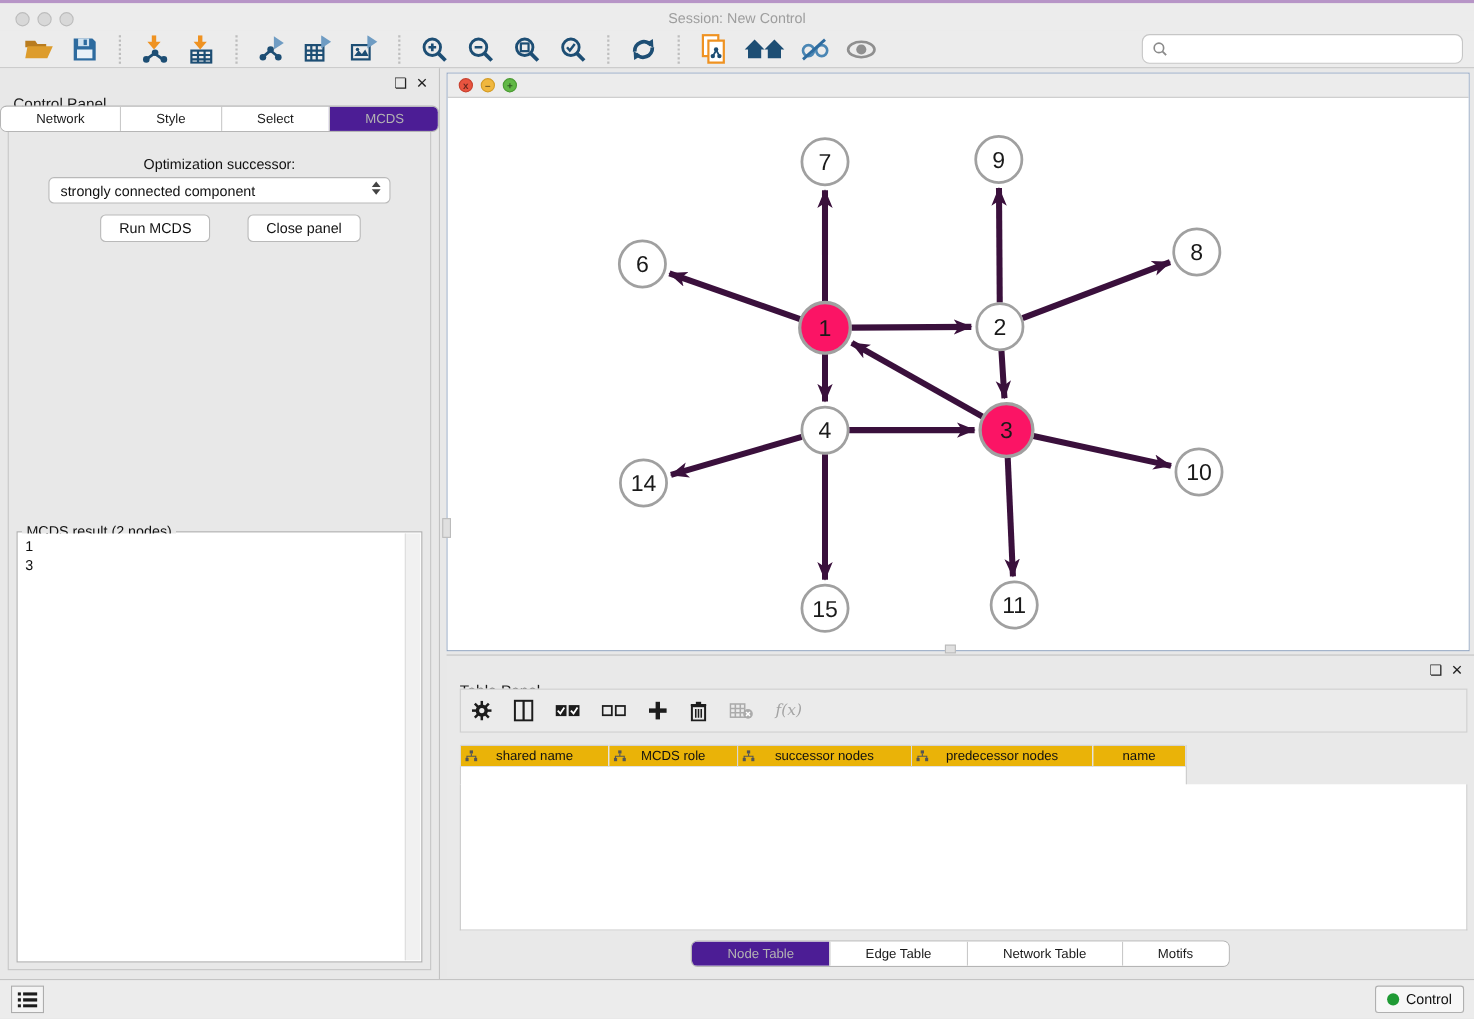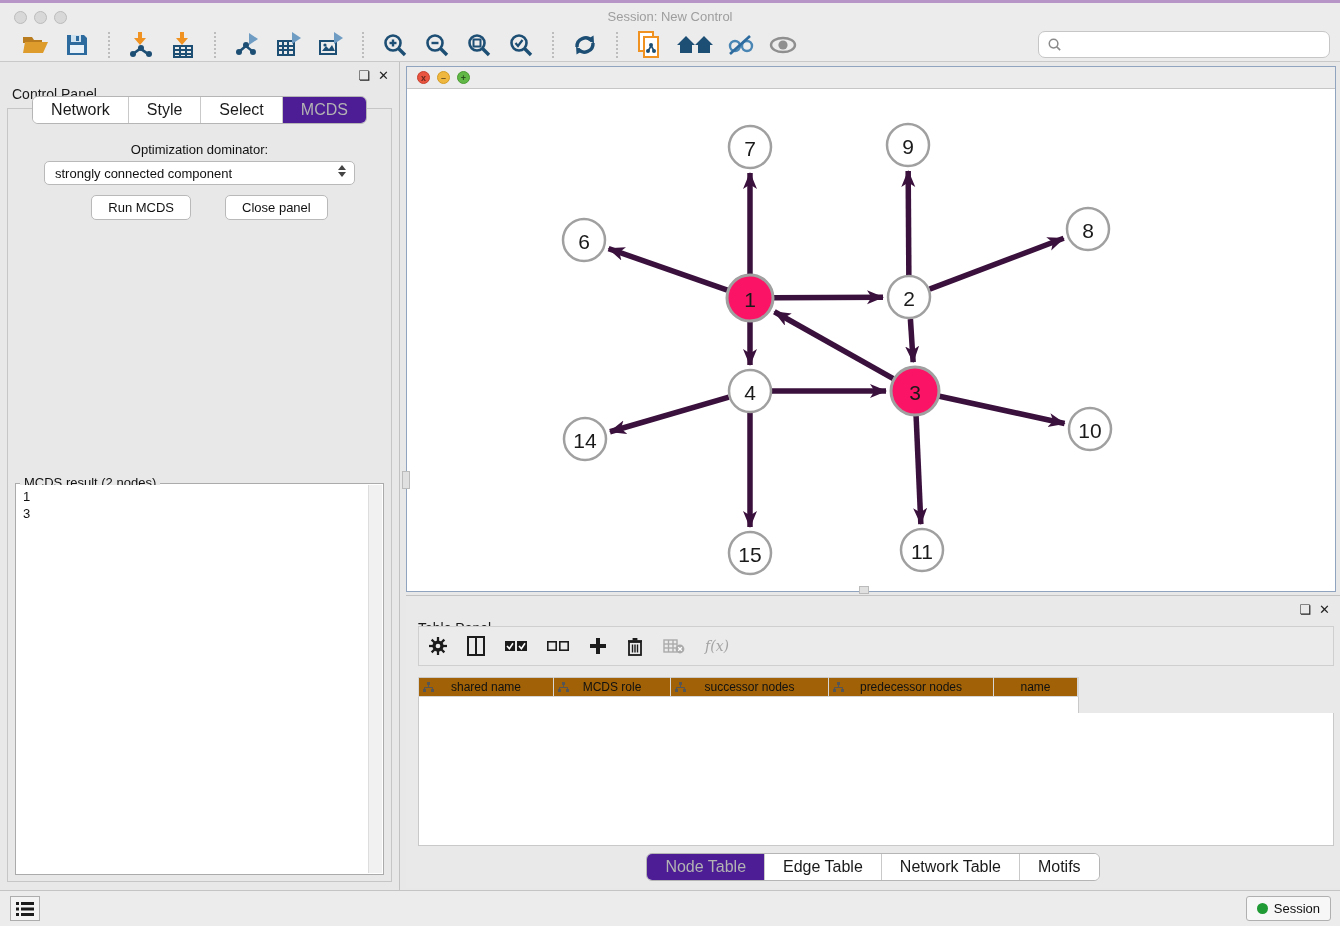--- a/index.html
+++ b/index.html
@@ -21,21 +21,21 @@
   .search-wrap { position:absolute; right:10px; top:3px; width:292px; height:27px; background:#fff; border:1px solid #c6c6c6; border-radius:7px; display:flex; align-items:center; padding-left:8px; }
   .search-wrap input { border:none; outline:none; flex:1; font-size:13px; background:transparent; font-family:"Liberation Sans",sans-serif; }
 
   
   .control-panel { position:absolute; left:0; top:62px; width:400px; height:828px; background:#e8e8e8; border-right:1px solid #c2c2c2; }
   .panel-head { position:absolute; top:24px; left:12px; font-size:14px; color:#1a1a1a; }
   .panel-icons { position:absolute; top:6px; right:10px; font-size:13px; color:#222; display:flex; gap:8px; }
   .panel-icons span { cursor:default; }
   .cp-tabs { position:absolute; top:34px; left:0; width:100%; display:flex; justify-content:center; z-index:2; }
   .seg { display:flex; border:1px solid #b5b5b5; border-radius:6px; overflow:hidden; background:#fff; }
-  .seg .tab { padding:4px 18px; font-size:16px; color:#1a1a1a; background:#fff; border-left:1px solid #c9c9c9; }
+  .seg .tab { padding:4px 32px; font-size:12px; color:#1a1a1a; background:#fff; border-left:1px solid #c9c9c9; }
   .seg .tab:first-child { border-left:none; }
   .seg .tab.sel { background:#4c1d95; color:#b3b3b3; }
   .cp-body { position:absolute; left:7px; right:7px; top:46px; bottom:8px; border:1px solid #c6c6c6; background:#e8e8e8; }
   .opt-label { position:absolute; top:33px; width:100%; text-align:center; font-size:13px; color:#111; }
   .dropdown { position:absolute; top:52px; left:36px; right:36px; height:24px; background:#fff; border:1px solid #b9b9b9; border-radius:5px; font-size:13px; display:flex; align-items:center; padding-left:10px; color:#111; }
   .dd-arrows { position:absolute; right:8px; top:3px; display:flex; flex-direction:column; gap:2px; }
   .dd-arrows i { width:0; height:0; border-left:4px solid transparent; border-right:4px solid transparent; }
   .dd-up { border-bottom:5px solid #444; }
   .dd-down { border-top:5px solid #444; }
   .cp-buttons { position:absolute; top:86px; width:100%; display:flex; justify-content:center; gap:14px; }
@@ -56,21 +56,21 @@
   .net-canvas { position:absolute; top:22px; left:0; width:928px; height:502px; background:#fff; }
   .grip-left { position:absolute; left:-5px; top:404px; width:8px; height:18px; background:#e0e0e0; border:1px solid #bbb; }
   .grip-bottom { position:absolute; left:452px; bottom:-3px; width:10px; height:8px; background:#e0e0e0; border:1px solid #bbb; }
 
   
   .table-panel { position:absolute; left:406px; top:595px; width:934px; height:293px; background:#e9e9e9; border-top:1px solid #c2c2c2; }
   .tp-toolbar { position:absolute; left:12px; right:6px; top:30px; height:40px; background:#ebebeb; border:1px solid #cfcfcf; display:flex; align-items:center; padding-left:10px; gap:20px; }
   .tp-ico { display:flex; align-items:center; justify-content:center; height:24px; }
   .fx { font-family:"DejaVu Serif", serif; font-style:italic; font-size:14px; color:#a3a3a3; }
   .node-table { position:absolute; left:12px; right:6px; top:81px; height:170px; background:#fff; border:1px solid #c9c9c9; border-collapse:collapse; table-layout:fixed; font-size:12px; }
-  .node-table th { background:#a16207; border:1px solid #d6d6d6; border-top:none; font-weight:normal; color:#111; height:19px; position:relative; text-align:center; }
+  .node-table th { background:#eab308; border:1px solid #d6d6d6; border-top:none; font-weight:normal; color:#111; height:19px; position:relative; text-align:center; }
   .node-table th .tree { position:absolute; left:4px; top:4px; }
   .node-table td { height:16px; color:#111; border:none; }
   .node-table td.c0 { padding-left:8px; }
   .node-table td.c1 { padding-left:6px; }
   .node-table td.c2, .node-table td.c3 { text-align:right; padding-right:12px; }
   .node-table td.c4 { padding-left:10px; }
   .table-white-fill { position:absolute; left:12px; right:6px; top:117px; bottom:42px; background:#fff; border:1px solid #c9c9c9; border-top:none; }
   .tp-tabs { position:absolute; left:0; bottom:0; width:100%; height:42px; display:flex; align-items:center; justify-content:center; background:#e9e9e9; }
 
   
@@ -256,21 +256,21 @@
     </div>
     <div class="cp-tabs">
       <div class="seg">
         <span class="tab">Network</span>
         <span class="tab">Style</span>
         <span class="tab">Select</span>
         <span class="tab sel">MCDS</span>
       </div>
     </div>
     <div class="cp-body">
-      <div class="opt-label">Optimization dominator:</div>
+      <div class="opt-label">Optimization successor:</div>
       <div class="dropdown">
         <span>strongly connected component</span>
         <span class="dd-arrows">
             <i class="dd-up"></i>
             <i class="dd-down"></i>
           </span>
       </div>
       <div class="cp-buttons">
         <button class="btn">Run MCDS</button>
         <button class="btn">Close panel</button>
@@ -507,17 +507,17 @@
             <rect x="5" y="0" width="13" height="3"></rect>
             <rect x="0" y="5.5" width="3" height="3"></rect>
             <rect x="5" y="5.5" width="13" height="3"></rect>
             <rect x="0" y="11" width="3" height="3"></rect>
             <rect x="5" y="11" width="13" height="3"></rect>
           </g>
         </svg>
     </div>
     <div class="mem-btn">
       <span class="mem-dot"></span>
-      <span>Session</span>
+      <span>Control</span>
     </div>
   </div>
 
 </div>
 
 </body></html>

